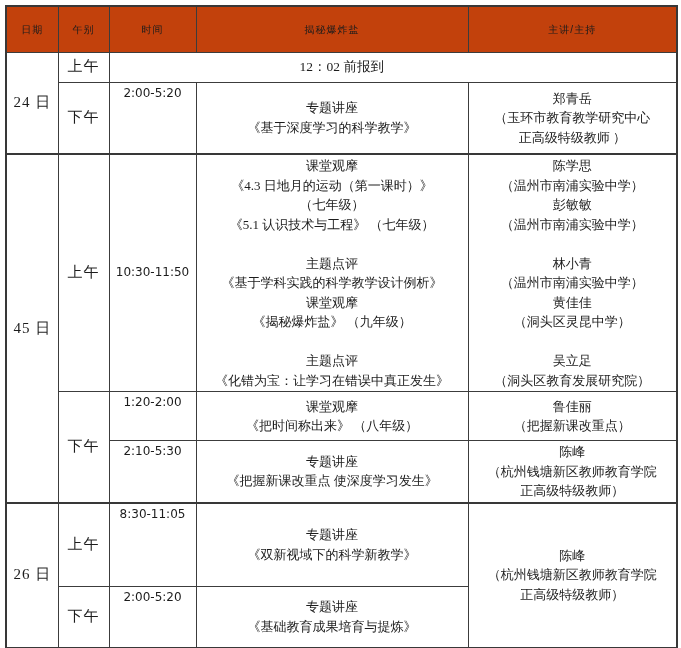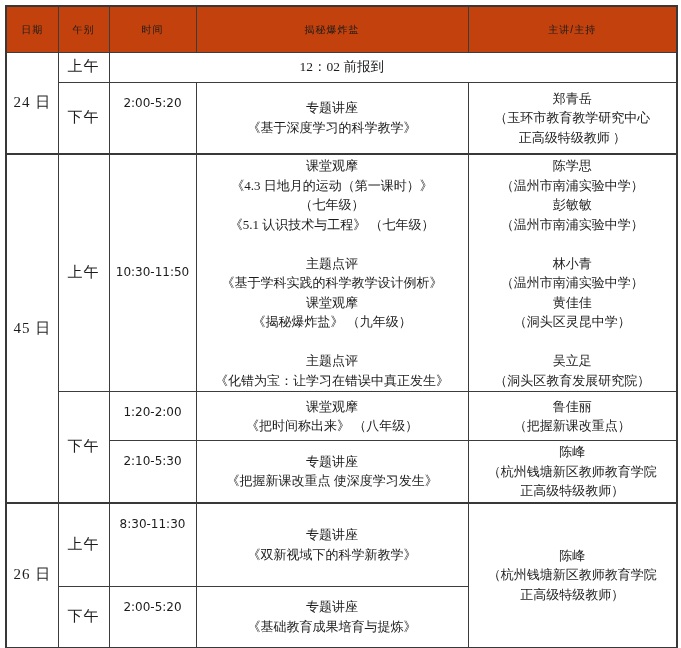--- a/index.html
+++ b/index.html
@@ -48,21 +48,21 @@
   tr.group-start > th, tr.group-start > td {
     border-top: 2px solid #383838;
   }
   td.time {
     font-family: "DejaVu Sans", sans-serif;
     font-size: 12px;
     letter-spacing: 0px;
   }
   td.vtop {
     vertical-align: top;
-    padding-top: 11px;
+    padding-top: 1px;
   }
   td.session, td.datecell {
     font-size: 15px;
     letter-spacing: 1px;
   }
   td.note-cell {
     
     padding-right: 104px;
     font-size: 13.5px;
   }
@@ -152,21 +152,21 @@
       <td class="activity">专题讲座
 《把握新课改重点 使深度学习发生》</td>
       <td class="speaker">陈峰
 （杭州钱塘新区教师教育学院
 正高级特级教师）</td>
     </tr>
 
     <tr style="height:84px" class="group-start">
       <td class="datecell" rowspan="2">26 日</td>
       <td class="session">上午</td>
-      <td class="time vtop">8:30-11:30</td>
+      <td class="time vtop">8:30-11:05</td>
       <td class="activity">专题讲座
 《双新视域下的科学新教学》</td>
       <td class="speaker" rowspan="2">陈峰
 （杭州钱塘新区教师教育学院
 正高级特级教师）</td>
     </tr>
 
     <tr style="height:61px">
       <td class="session">下午</td>
       <td class="time vtop">2:00-5:20</td>

